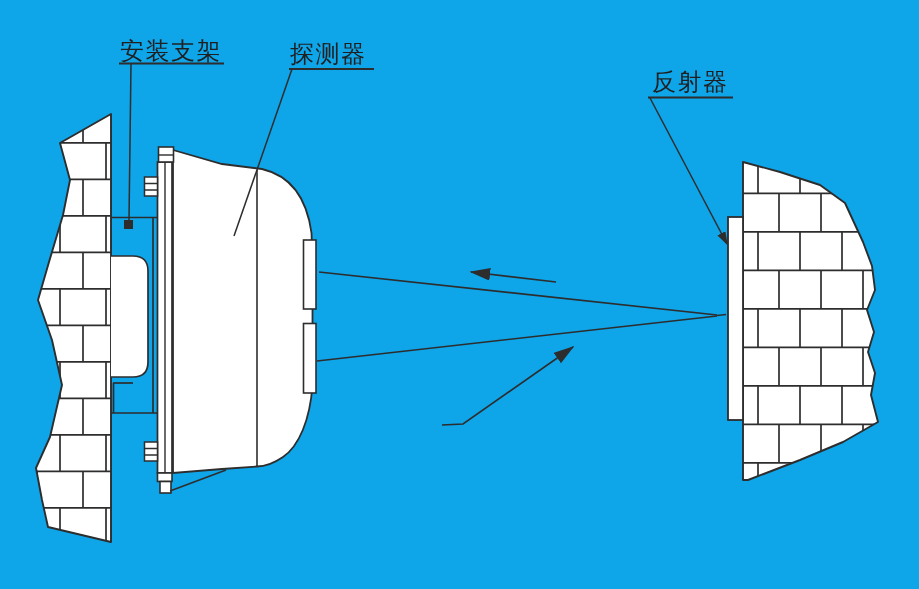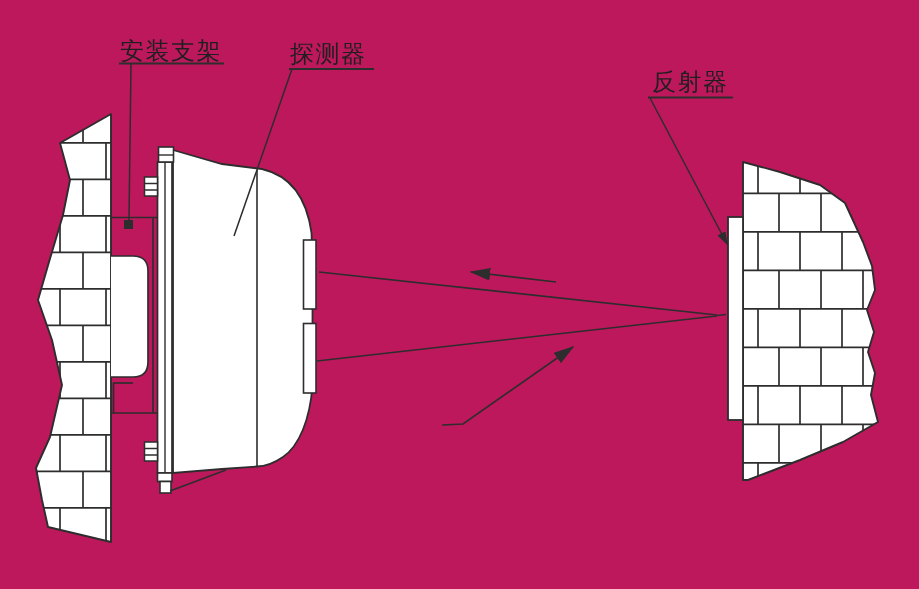--- a/index.html
+++ b/index.html
@@ -5,21 +5,21 @@
   html, body {
     margin: 0;
     padding: 0;
     background: #ffffff;
     font-family: "Liberation Sans", sans-serif;
   }
   .stage {
     position: relative;
     width: 919px;
     height: 589px;
-    background: #be185d;
+    background: #0ea5e9;
     overflow: hidden;
   }
   svg { display: block; }
   .diagram-label {
     font-family: "Liberation Sans", sans-serif;
     font-size: 24px;
     letter-spacing: 1.5px;
     fill: #1f1f1f;
   }
 </style>

